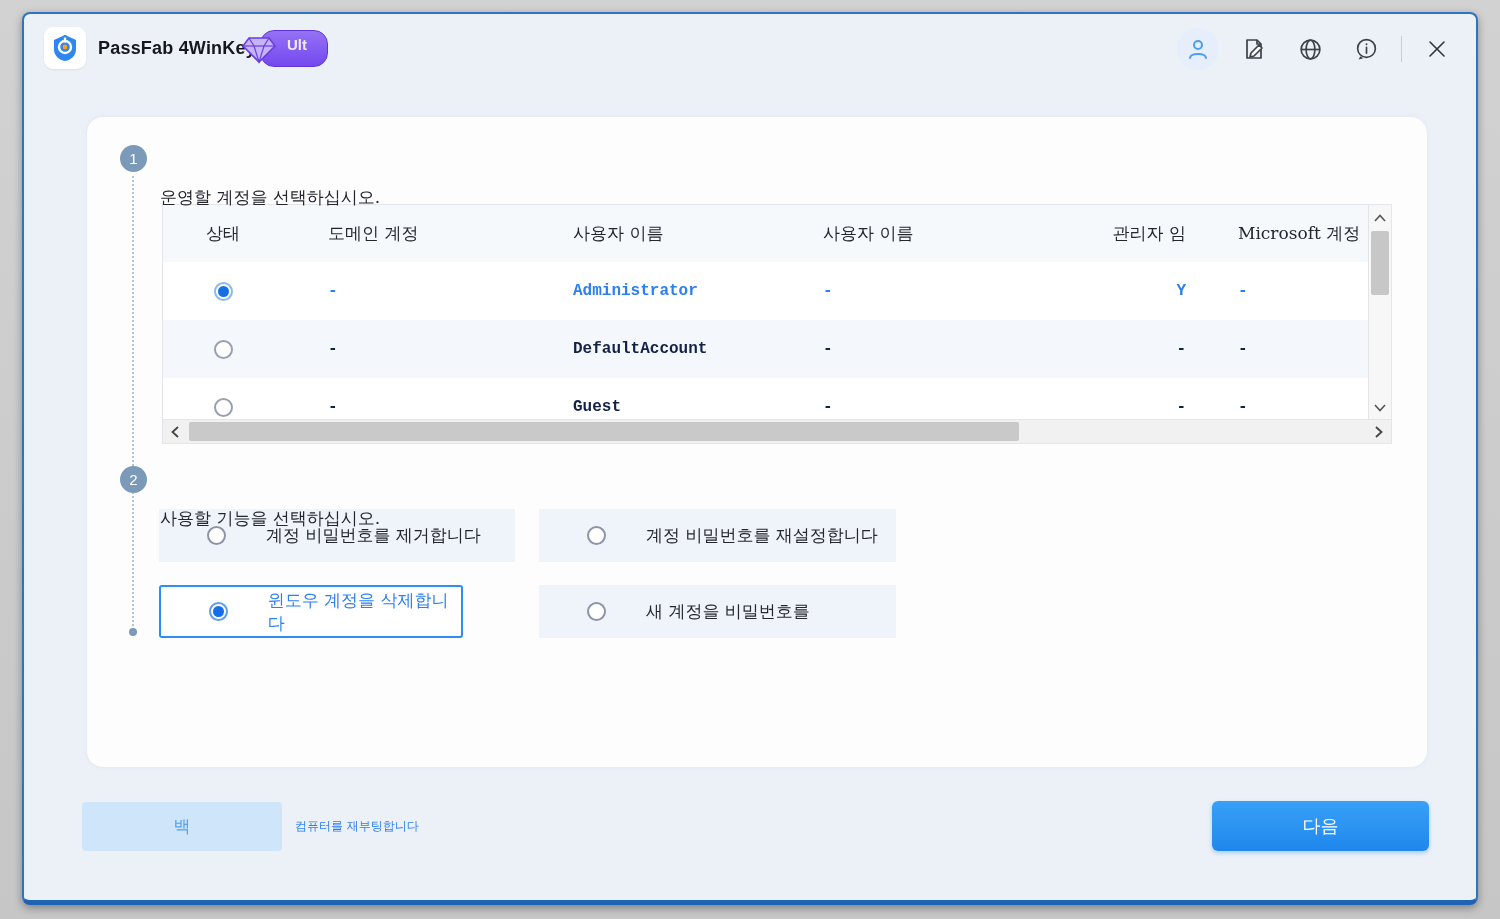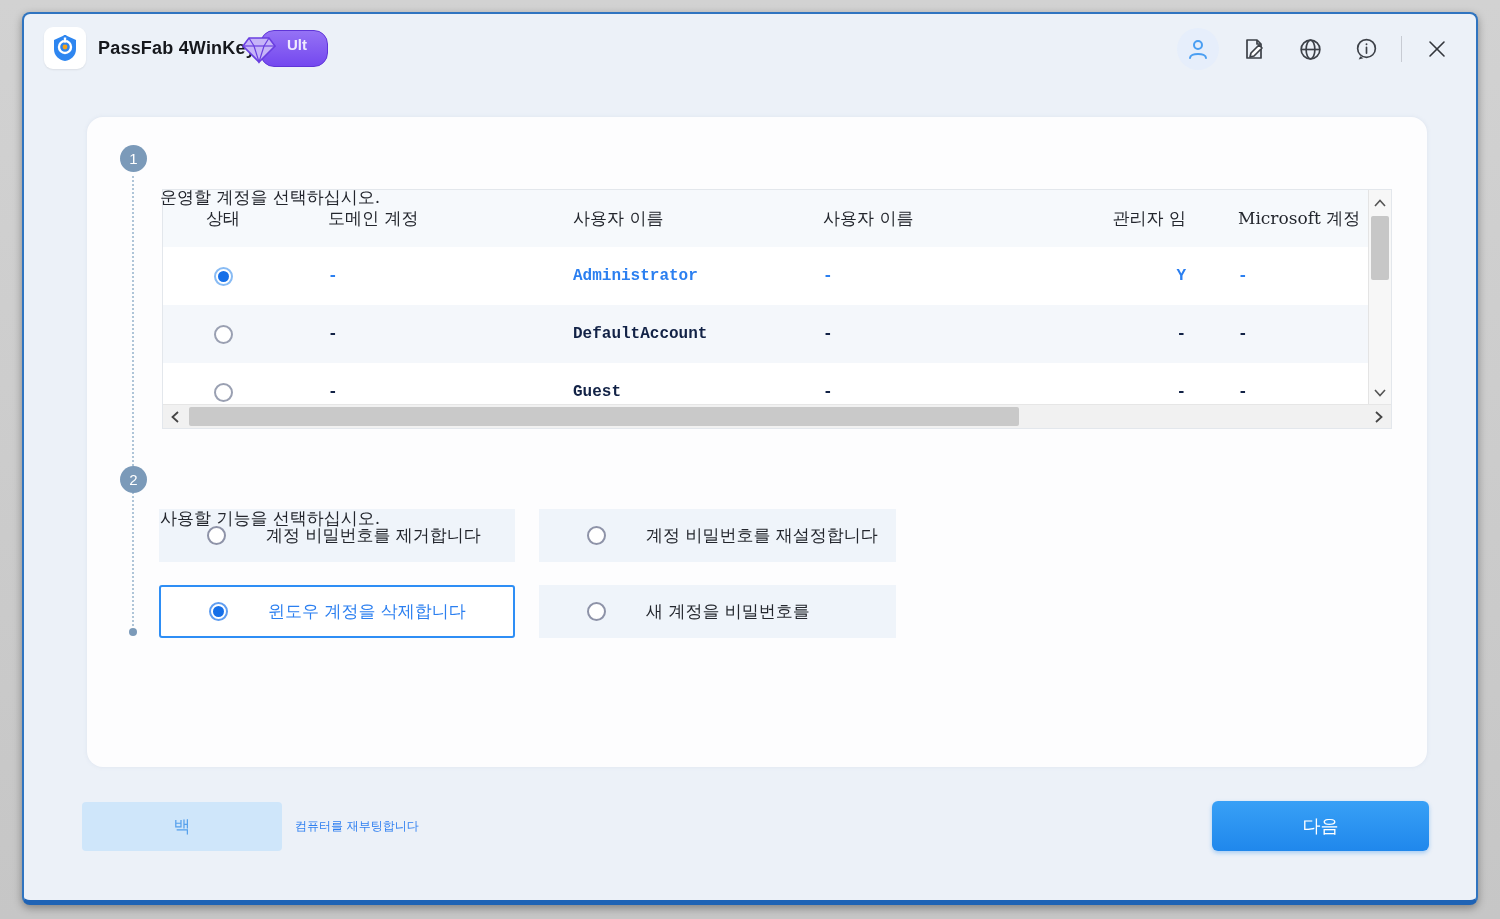--- a/index.html
+++ b/index.html
@@ -40,21 +40,21 @@
                font-family:"Liberation Sans",sans-serif;z-index:3;}
   .step1-circle{left:96px;top:131px;}
   .step2-circle{left:96px;top:452px;}
   .step-label{position:absolute;font-family:"DejaVu Serif","Liberation Serif",serif;
               font-size:17px;color:#23262d;z-index:2;margin-top:36px;}
   .step1-label{left:136px;top:136px;}
   .step2-label{left:136px;top:457px;}
   .step-dots{position:absolute;left:108px;top:162px;height:450px;border-left:2px dotted #afc5d8;z-index:1;}
   .step-enddot{position:absolute;left:105px;top:614px;width:8px;height:8px;border-radius:50%;background:#7b9ab9;z-index:2;}
   
-  .acct-table{position:absolute;left:138px;top:175px;width:1230px;height:240px;
+  .acct-table{position:absolute;left:138px;top:190px;width:1230px;height:240px;
               border:1px solid #e3e7ec;background:#fff;box-sizing:border-box;}
   .t-clip{position:absolute;left:0;top:0;width:1228px;height:216px;overflow:hidden;}
   .t-row{display:flex;width:1228px;height:58px;align-items:center;}
   .t-head{height:57px;background:#f6f9fc;
           font-family:"DejaVu Serif","Liberation Serif",serif;font-size:17px;color:#23262d;}
   .t-row.alt{background:#f4f7fb;}
   .c{box-sizing:border-box;flex:none;overflow:hidden;white-space:nowrap;}
   .c-status{width:120px;text-align:center;}
   .c-domain{width:210px;padding-left:45px;}
   .c-user1{width:250px;padding-left:80px;}
@@ -84,21 +84,21 @@
   
   .opt{position:absolute;height:53px;background:#eff4fa;display:flex;align-items:center;
        padding-left:48px;box-sizing:border-box;gap:40px;cursor:pointer;
        font-family:"DejaVu Serif","Liberation Serif",serif;font-size:17px;color:#23262d;}
   .opt .radio{border-color:#8e93a8;}
   .opt.selected{background:#fff;border:2px solid #2e8ef5;border-radius:3px;color:#2b7ff0;}
   .opt.selected .radio{border-color:#5f9df0;}
   .opt1{left:135px;top:495px;width:356px;}
   .opt2{left:515px;top:495px;width:357px;}
   .opt3{left:896px;top:495px;width:357px;}
-  .opt4{left:135px;top:571px;width:356px;}
+  .opt4{left:135px;top:571px;width:304px;}
   .opt5{left:515px;top:571px;width:357px;}
   
   .back-btn{position:absolute;left:58px;top:788px;width:200px;height:49px;background:#cfe6fa;
             border-radius:4px;display:flex;align-items:center;justify-content:center;
             font-family:"DejaVu Serif","Liberation Serif",serif;font-size:17px;color:#57a1ec;cursor:pointer;}
   .reboot-link{position:absolute;left:271px;top:788px;height:49px;display:flex;align-items:center;
             font-family:"DejaVu Serif","Liberation Serif",serif;font-size:12px;color:#2e7ff0;cursor:pointer;}
   .next-btn{position:absolute;left:1188px;top:787px;width:217px;height:50px;border-radius:6px;
             background:linear-gradient(180deg,#38a0f6 0%,#1f87ec 100%);
             display:flex;align-items:center;justify-content:center;

